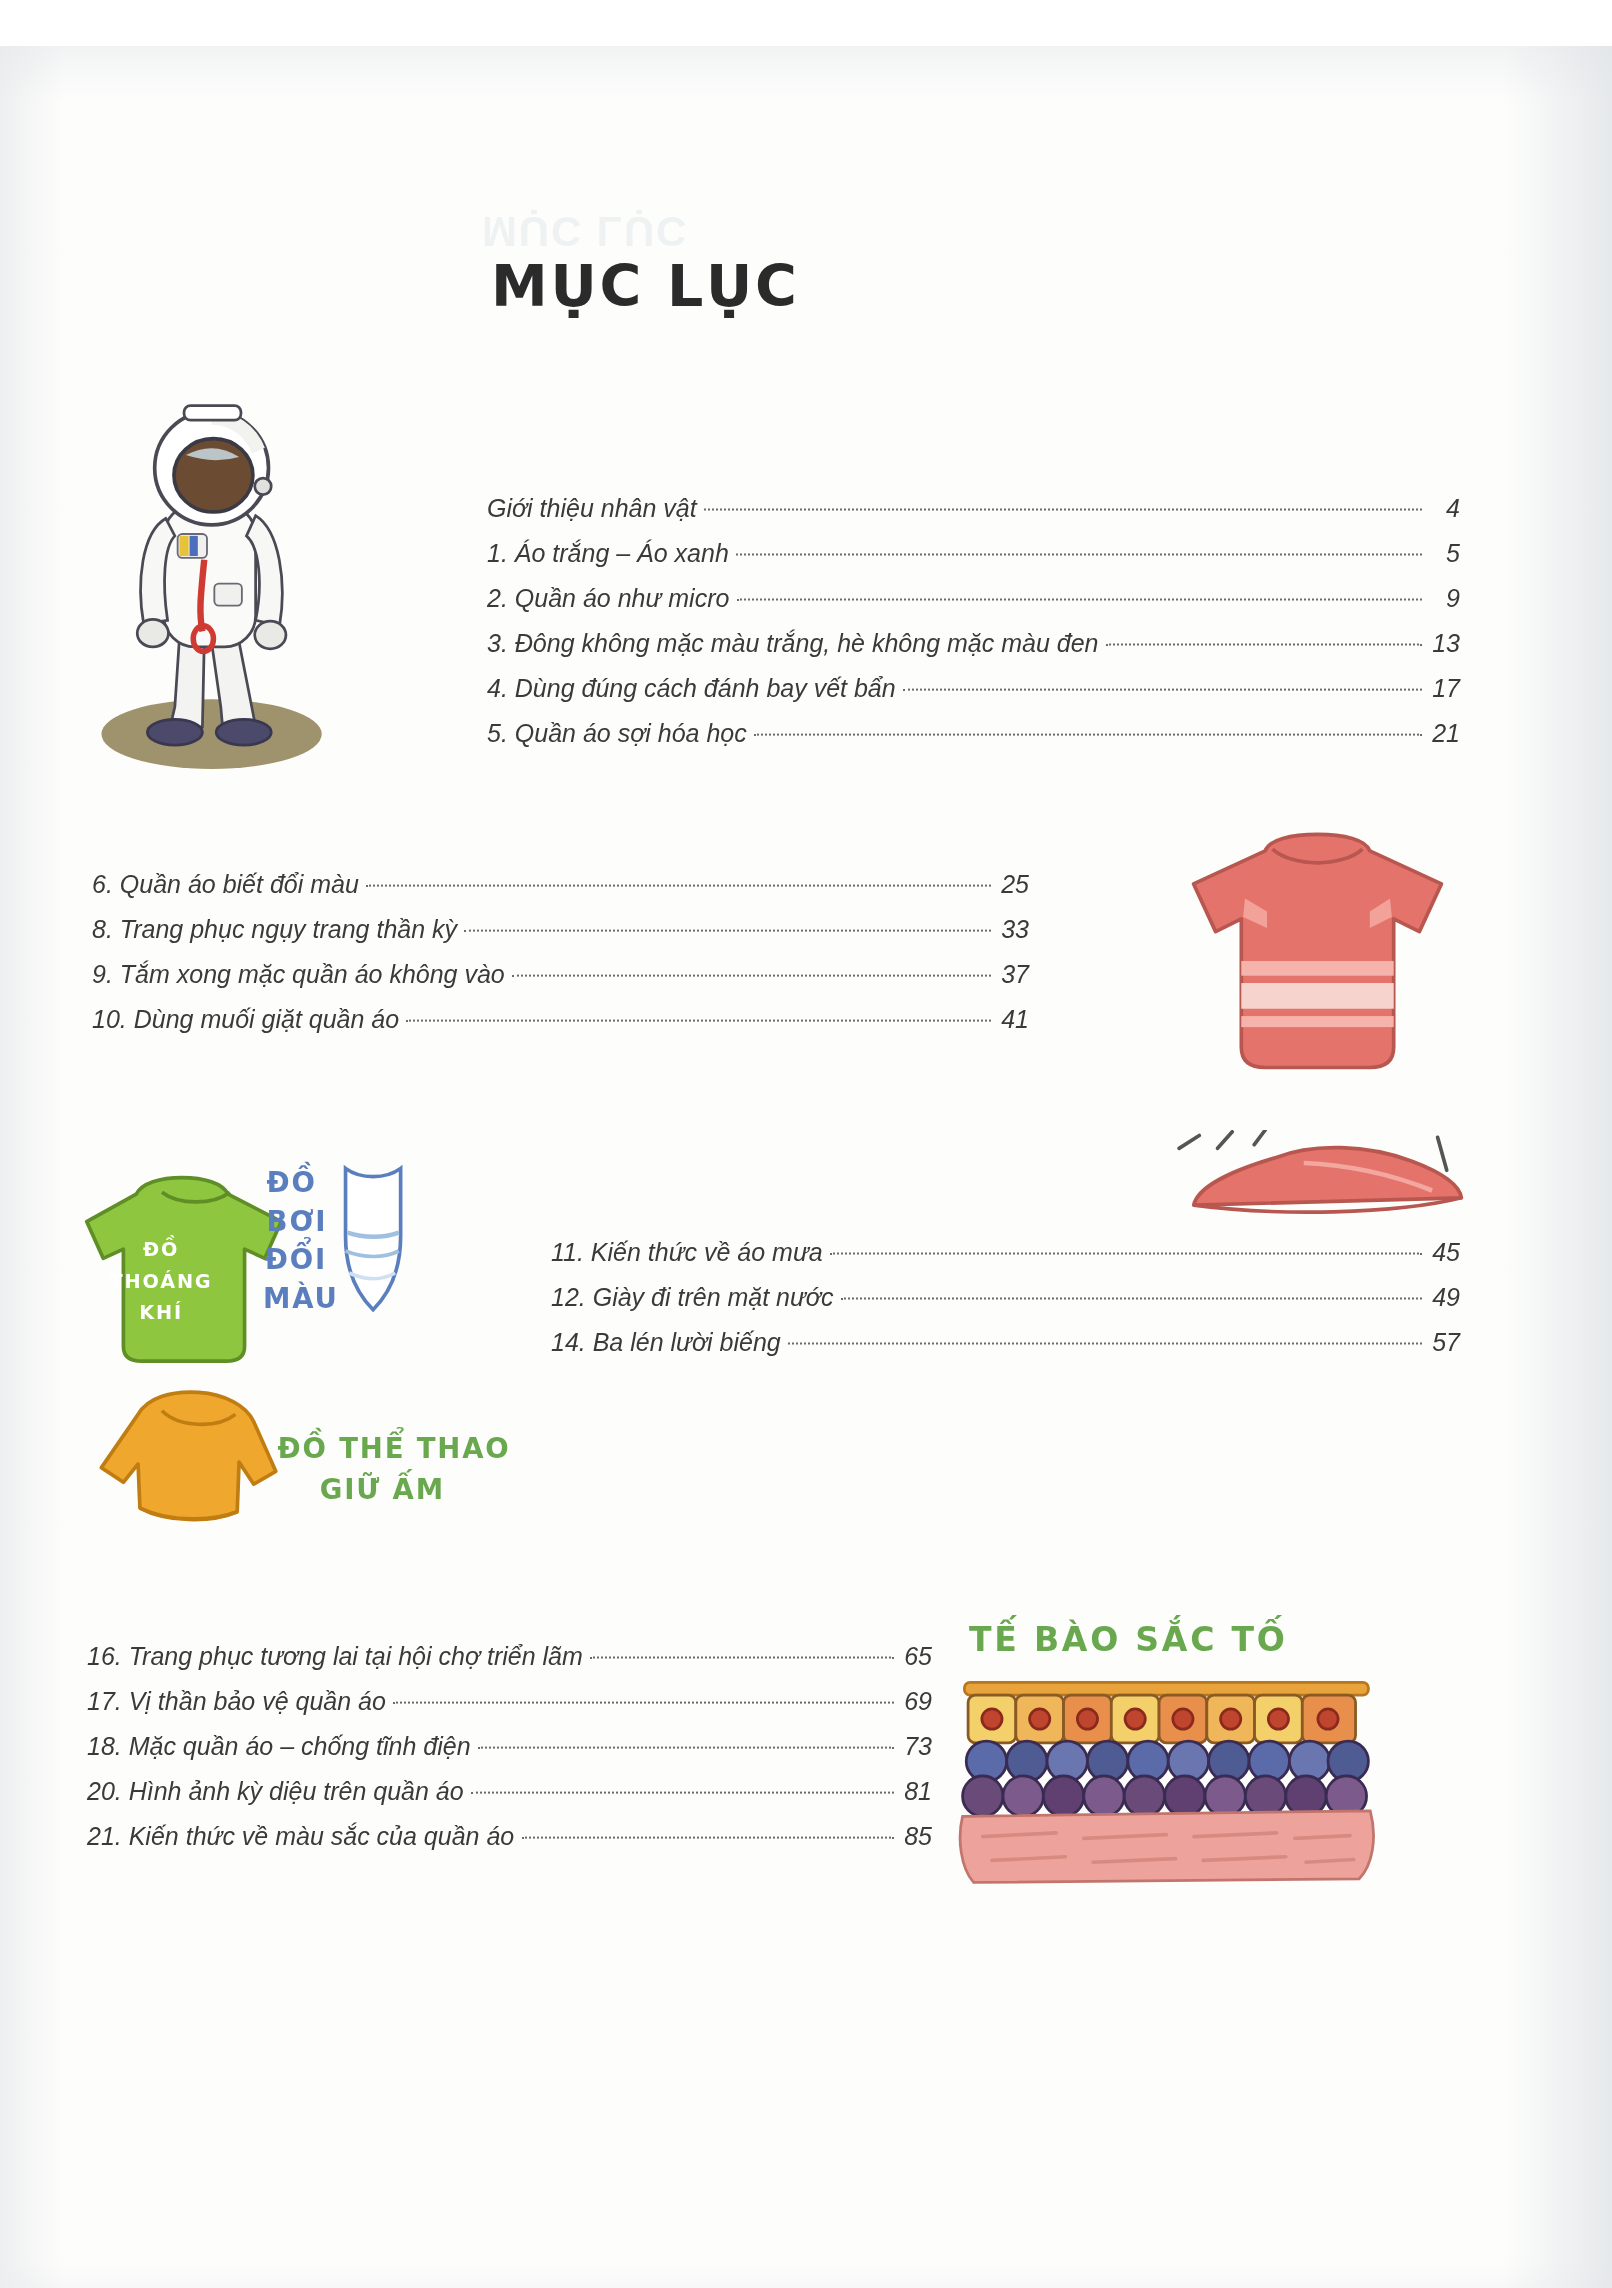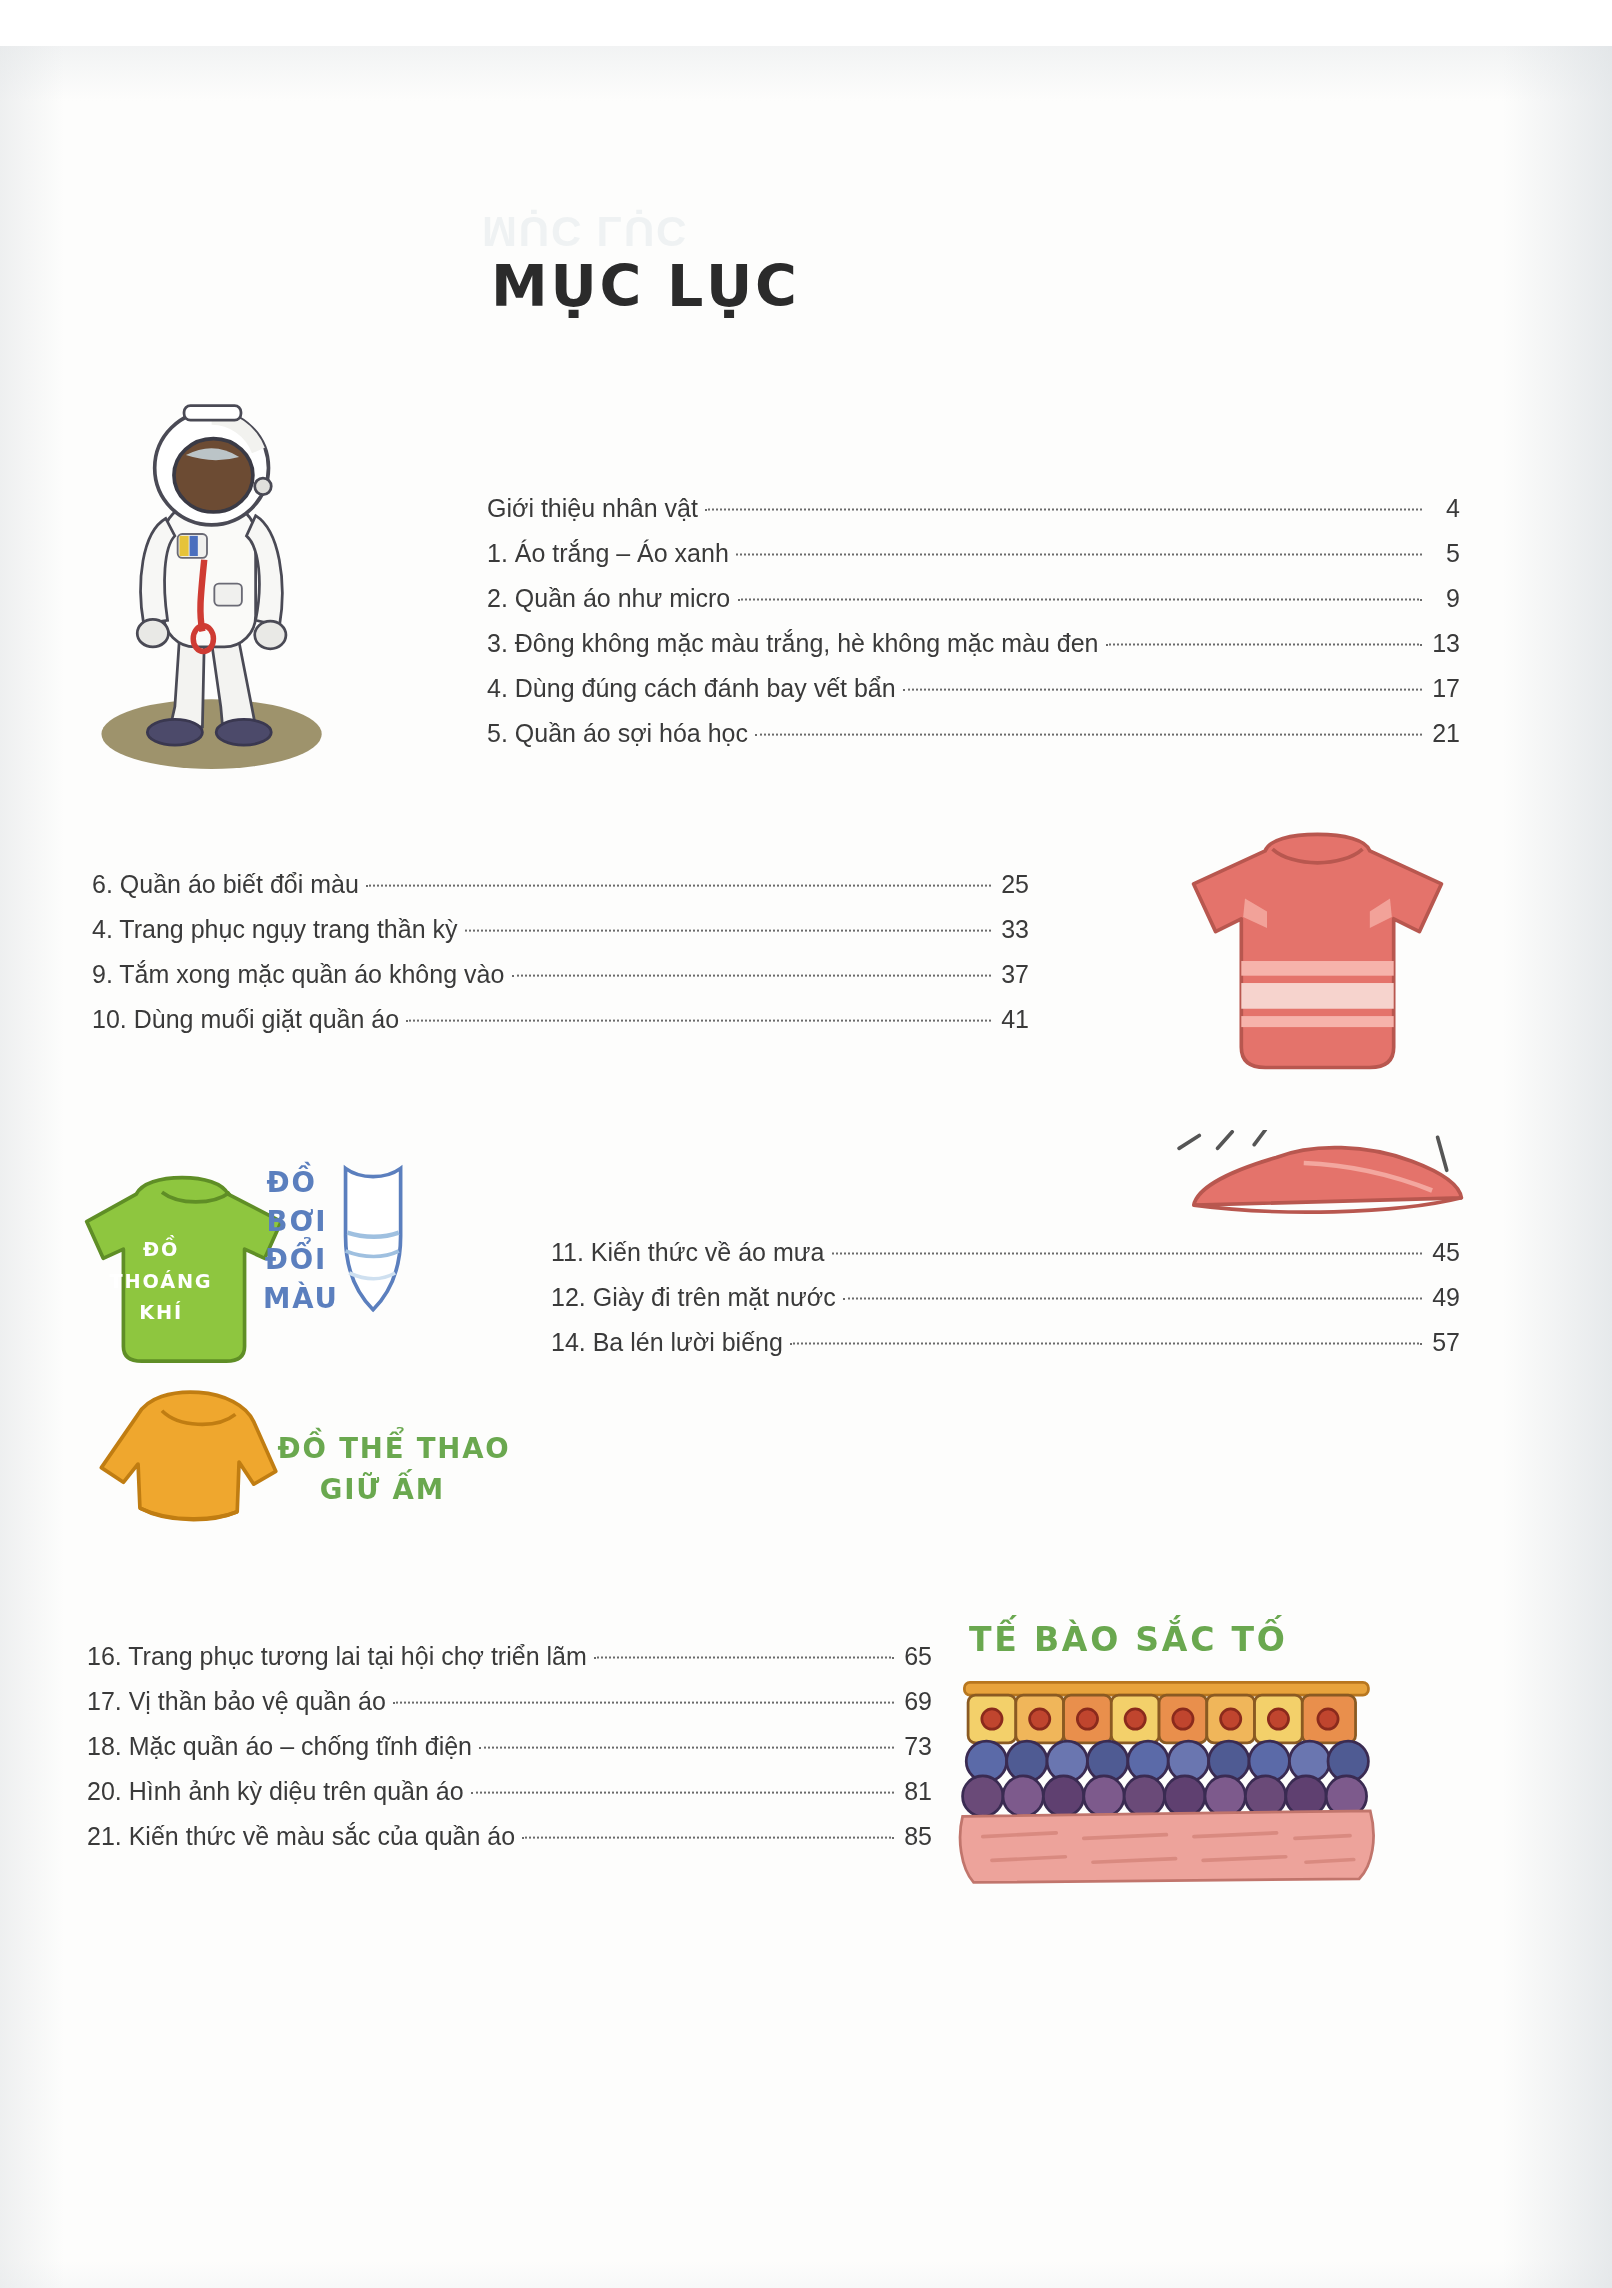--- a/index.html
+++ b/index.html
@@ -57,20 +57,21 @@
     position: absolute;
   }
   .toc-row {
     display: flex;
     align-items: baseline;
     font-size: 25px;
     color: #3a3a3a;
     line-height: 1.0;
     margin-bottom: 20px;
     white-space: nowrap;
+    font-style: italic;
   }
   .toc-label {
     flex: 0 0 auto;
   }
   .toc-dots {
     flex: 1 1 auto;
     margin: 0 7.3px;
     border-bottom: 2.8px dotted #6a6a6a;
     transform: translateY(-6.4px);
     min-width: 18.4px;
@@ -186,21 +187,21 @@
     </div>
   </div>
 
   <div class="toc-block" id="block-2">
     <div class="toc-row">
       <span class="toc-label">6. Quần áo biết đổi màu</span>
       <span class="toc-dots"></span>
       <span class="toc-page">25</span>
     </div>
     <div class="toc-row">
-      <span class="toc-label">4. Trang phục ngụy trang thần kỳ</span>
+      <span class="toc-label">8. Trang phục ngụy trang thần kỳ</span>
       <span class="toc-dots"></span>
       <span class="toc-page">33</span>
     </div>
     <div class="toc-row">
       <span class="toc-label">9. Tắm xong mặc quần áo không vào</span>
       <span class="toc-dots"></span>
       <span class="toc-page">37</span>
     </div>
     <div class="toc-row">
       <span class="toc-label">10. Dùng muối giặt quần áo</span>

